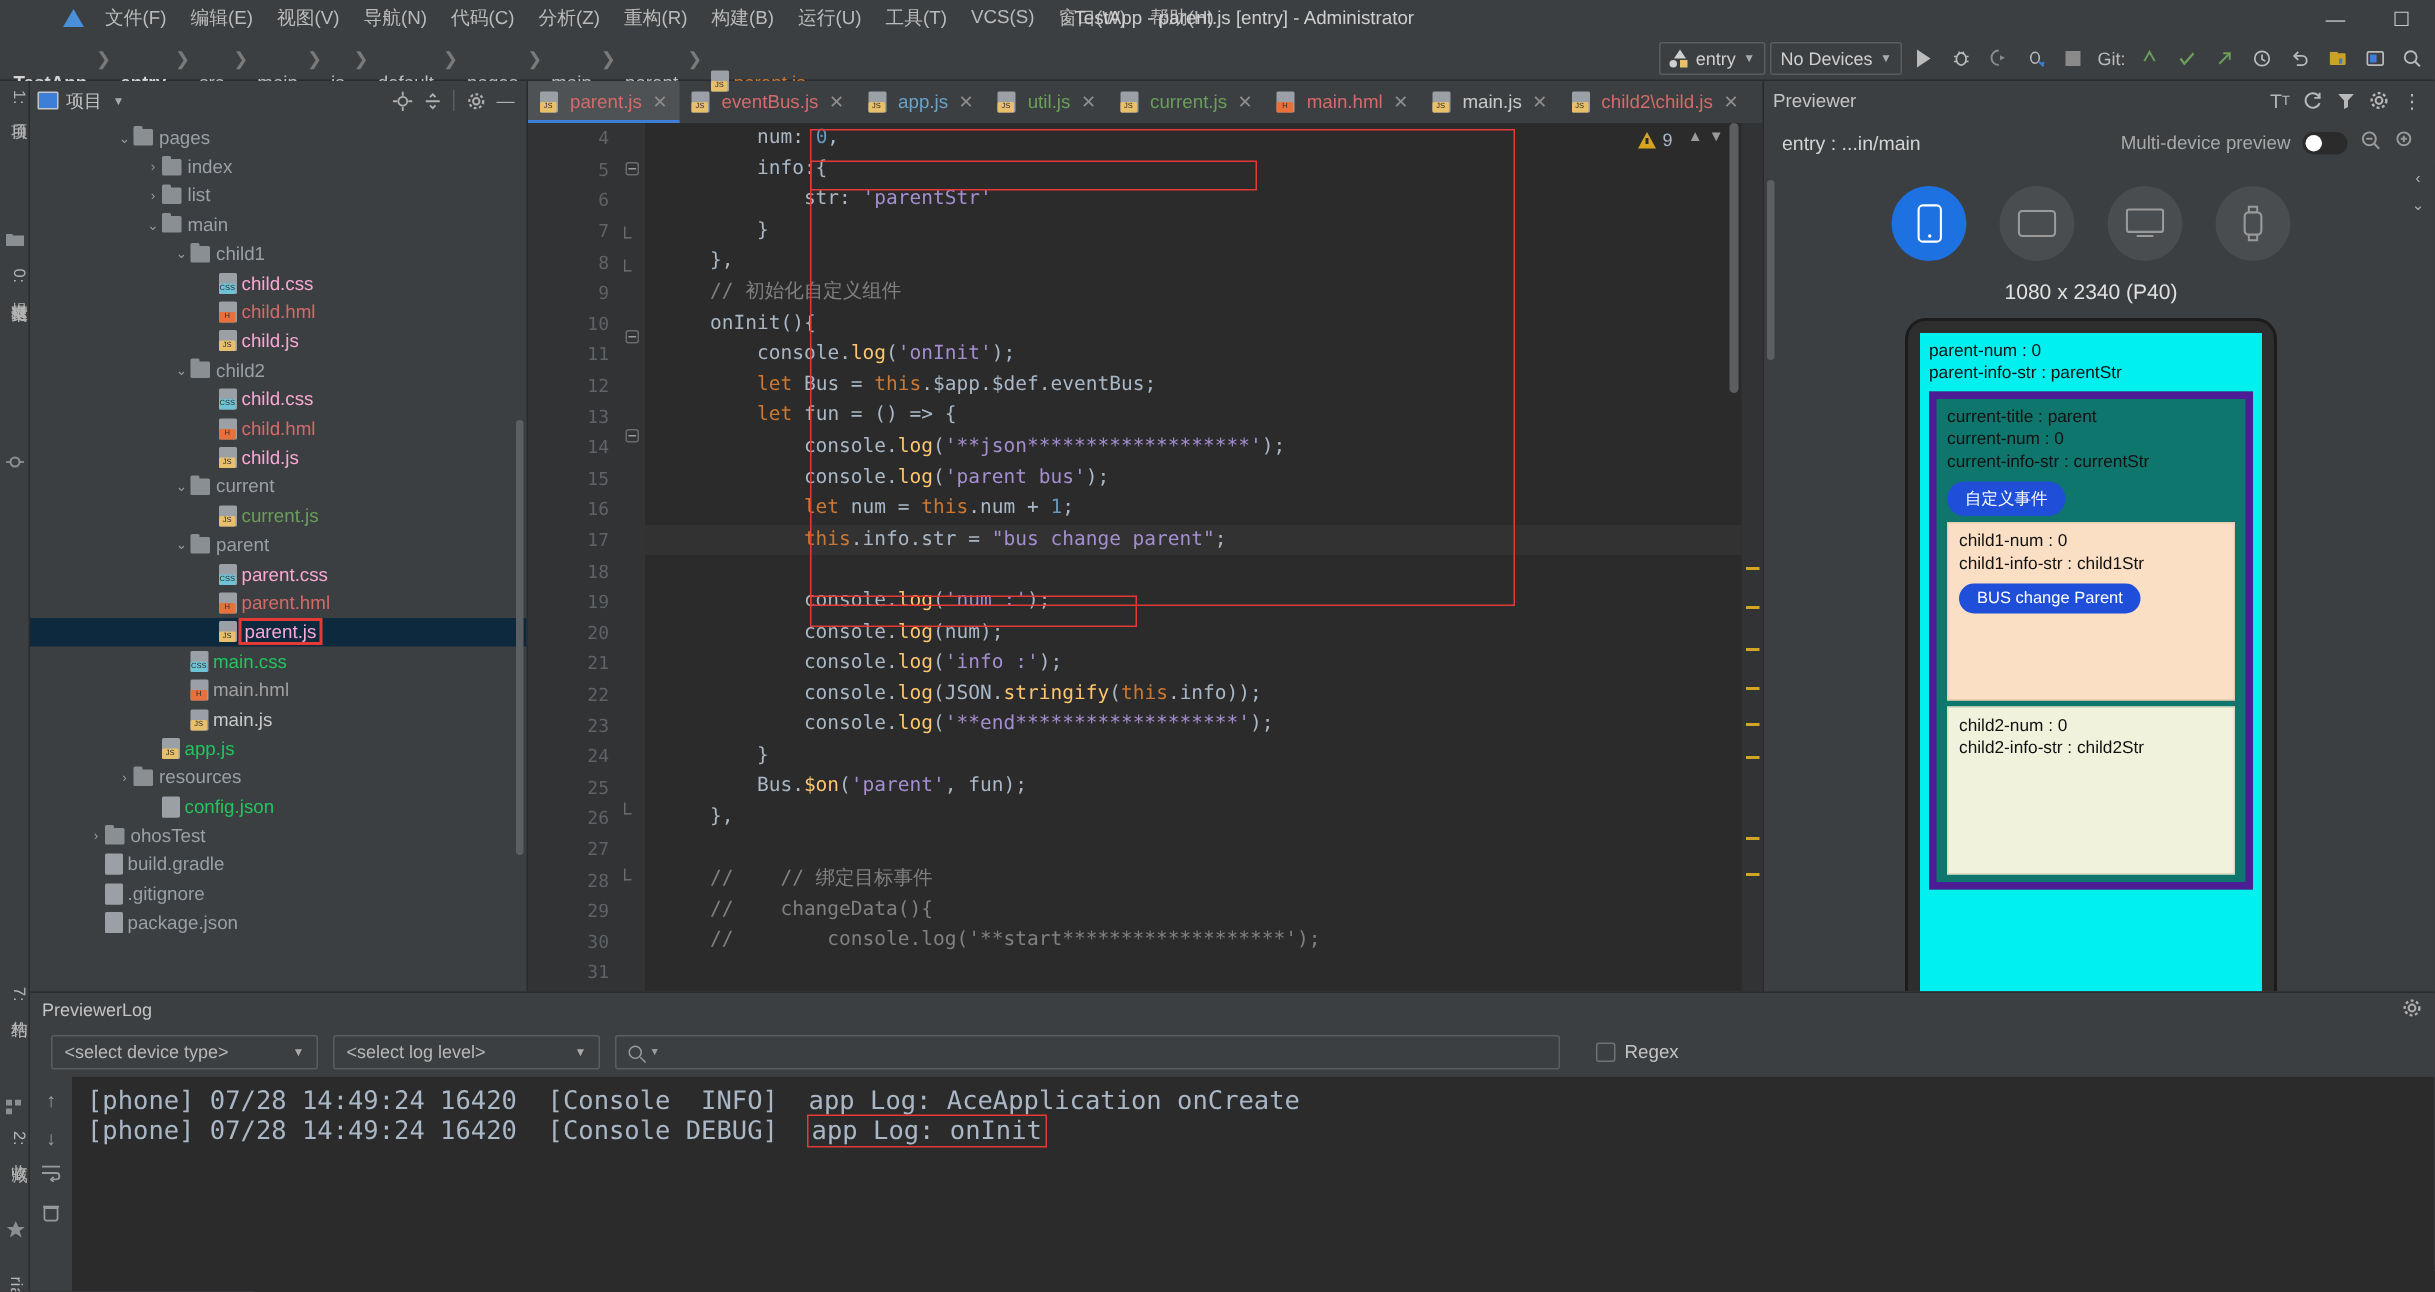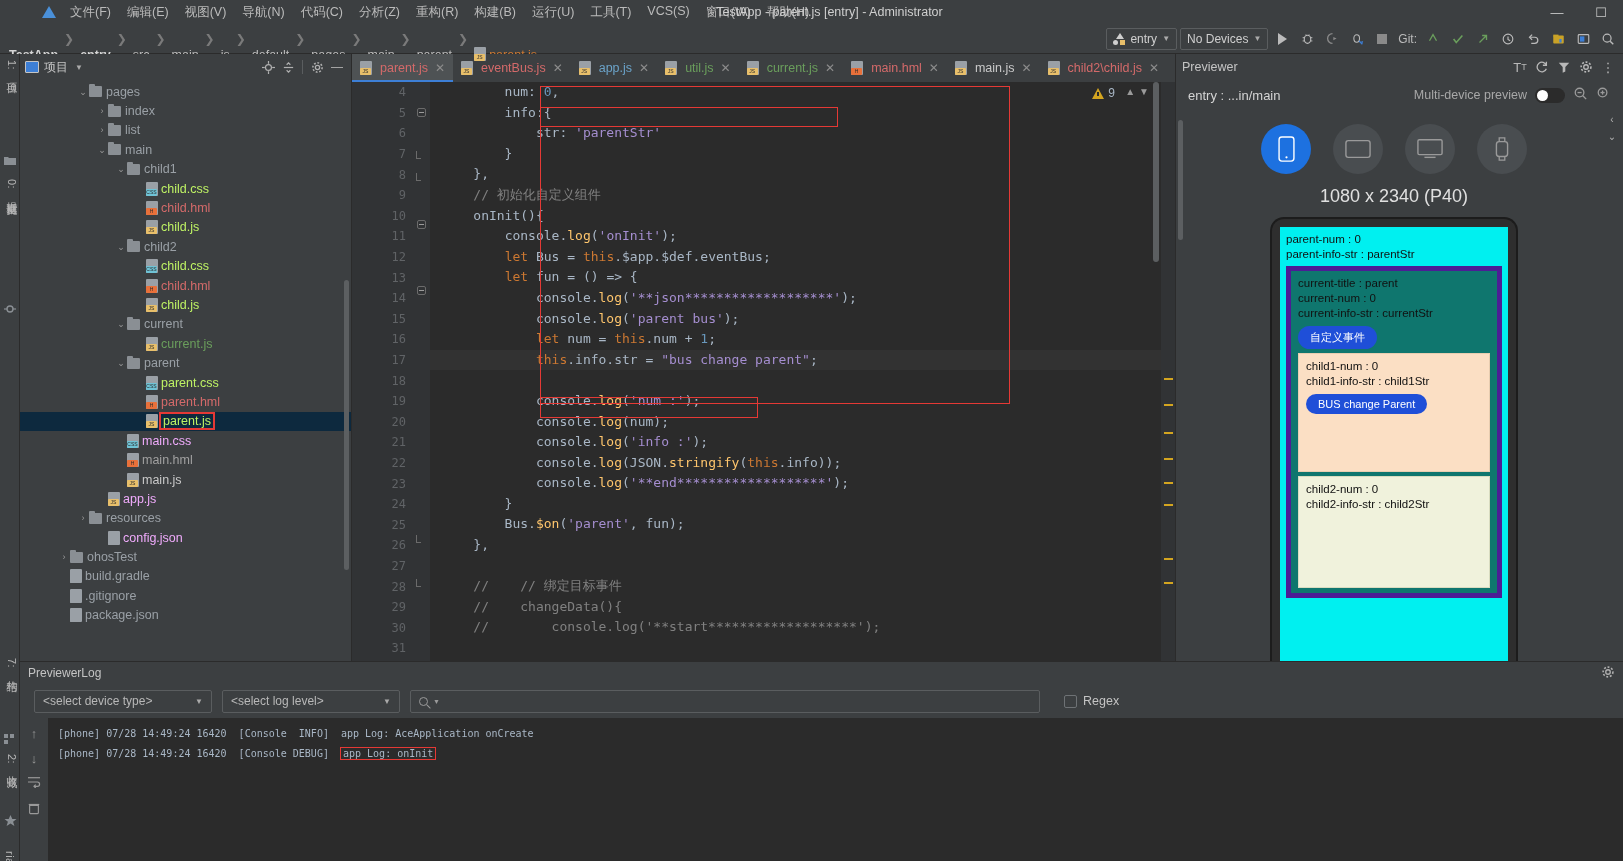--- a/index.html
+++ b/index.html
@@ -78,25 +78,25 @@
   .pj-div { width:1px; height:14px; background:#5a5d5f; margin:0 3px;}
   .tree { flex: 1; overflow: hidden; position: relative; font-size: 12.5px; padding-top: 2px; }
   .trow { height: 19.4px; display: flex; align-items: center; white-space: nowrap; }
   .trow.sel { background: #0d293e; }
   .arr { width: 12px; text-align: center; color: #9a9a9a; font-size: 9px; flex: none; }
   .fold { width: 13px; height: 11px; margin-right: 4px; flex: none; position: relative; }
   .fold:before { content:''; position:absolute; inset:0; background:#8a8f94; border-radius:1px;}
   .fold:after { content:''; position:absolute; left:0; top:-2px; width:6px;height:3px;background:#8a8f94;border-radius:1px 1px 0 0;}
   .fold.res:after { background:#8a8f94; }
   .tname { color: #c9c9c9; }
-  .tname.css { color: #bef264; }
+  .tname.css { color: #f9a8d4; }
   .tname.html { color: #d46a6a; }
   .tname.js-green { color: #6a9e5c; }
   .tname.js-plain { color: #c9c9c9; }
-  .tname.css-blue { color: #f0abfc; }
+  .tname.css-blue { color: #22c55e; }
   .tname.html-gray { color: #a0a0a0; }
   .tname.dim { color: #9aa0a6; }
   .redbox { outline: 2px solid #e53935; outline-offset: 0px; padding: 0 2px;}
   .tscroll { position: absolute; right: 2px; top: 200px; width: 5px; height: 290px; background: #5c5f61; border-radius: 3px; }
 
   
   .editor { flex: 1; display: flex; flex-direction: column; min-width: 0; background: #2b2b2b; }
   .tabs { height: 28px; background: #3c3f41; display: flex; align-items: stretch; flex: none; overflow: hidden; }
   .tab { display: flex; align-items: center; gap: 5px; padding: 0 8px; font-size: 12.5px; color: #bfbfbf; position: relative; white-space: nowrap; }
   .tab.active { background: #4e5254; }
@@ -139,21 +139,21 @@
   .prev-tools { margin-left: auto; display: flex; align-items: center; gap: 4px; }
   .prev-tool { width: 18px; height: 18px; display:flex; align-items:center; justify-content:center; color:#b8b8b8; font-size:13px;}
   .prev-sub { height: 30px; display: flex; align-items: center; padding: 0 12px; font-size: 13px; color: #d4d4d4; gap: 10px; }
   .mdp { margin-left: auto; display: flex; align-items: center; gap: 8px; font-size: 12.5px; color: #a8a8a8; }
   .toggle { width: 30px; height: 15px; border-radius: 8px; background: #2b2b2b; position: relative; }
   .toggle .knob { position: absolute; left: 2px; top: 2px; width: 11px; height: 11px; border-radius: 50%; background: #fff; }
   .zoom-ico { color:#9a9a9a; font-size:14px; }
   .dev-row { display: flex; justify-content: center; gap: 22px; padding: 14px 0 6px; }
   .dev-btn { width: 50px; height: 50px; border-radius: 50%; background: #494d50; display: flex; align-items: center; justify-content: center; }
   .dev-btn.on { background: #1d71e0; }
-  .res-lbl { text-align: center; font-size: 18px; color: #e0e0e0; padding: 6px 0 10px; }
+  .res-lbl { text-align: center; font-size: 14px; color: #e0e0e0; padding: 6px 0 10px; }
   .phone-wrap { flex: 1; display: flex; justify-content: center; min-height: 0; }
   .phone { width: 248px; background: #2e2e2e; border-radius: 14px 14px 0 0; padding: 8px 8px 0; border: 2px solid #1c1c1c; border-bottom: none; }
   .screen { background: #00f0f0; padding: 5px 6px 0 6px; height: 100%; overflow: hidden; }
   .pv-line { font-size: 11.5px; color: #111; font-family: "Liberation Sans", sans-serif; line-height: 15px; }
   .card { margin-top: 4px; padding: 5px 7px; }
   .card-green { background: #0f766e; border: 5px solid #4c1d95; }
   .card-peach { background: #fbdfc4; border: 1px solid #e8cdb0; }
   .card-cream { background: #f0f2dc; border: 1px solid #d9dcc0; }
   .pv-btn { display: inline-block; background: #1f4fd8; color: #fff; font-size: 11px; border-radius: 12px; padding: 4px 12px; margin-top: 5px; }
   .prev-scroll { width: 5px; background: #5c5f61; border-radius: 3px; margin: 10px 4px 0 2px; height: 120px;}
@@ -172,21 +172,21 @@
   .searchbox {
     flex: 1; height: 23px; border: 1px solid #5a5d5f; background: #3c3f41; display: flex; align-items: center;
     padding: 0 8px; gap: 5px; border-radius: 2px; max-width: 630px;
   }
   .mag { width: 9px; height: 9px; border: 1.4px solid #9a9a9a; border-radius: 50%; position: relative; flex: none; }
   .mag:after { content:''; position:absolute; right:-4px; bottom:-3px; width:5px;height:1.4px;background:#9a9a9a;transform:rotate(45deg);}
   .regex { display: flex; align-items: center; gap: 6px; font-size: 12.5px; color: #c4c4c4; margin-left: 14px;}
   .chk { width: 13px; height: 13px; border: 1px solid #6e7275; background: #3c3f41; border-radius: 2px; }
   .log-body { flex: 1; background: #2b2b2b; position: relative; overflow: hidden; display: flex; }
   .log-rail { width: 28px; display: flex; flex-direction: column; align-items: center; padding-top: 8px; gap: 10px; color: #9a9a9a; font-size: 13px; background: #3c3f41;}
-  .log-rows { flex: 1; padding: 6px 0 0 10px; font-family: "DejaVu Sans Mono", monospace; font-size: 10px; }
+  .log-rows { flex: 1; padding: 6px 0 0 10px; font-family: "DejaVu Sans Mono", monospace; font-size: 17px; }
   .log-row { height: 20px; line-height: 20px; white-space: pre; color: #a9b7c6; }
   .lg-box { outline: 1.5px solid #e53935; padding: 0 2px; }
 </style>
 </head>
 <body>
 
 <div class="app">
 
   <div class="menubar">
     <div class="logo-ico">

